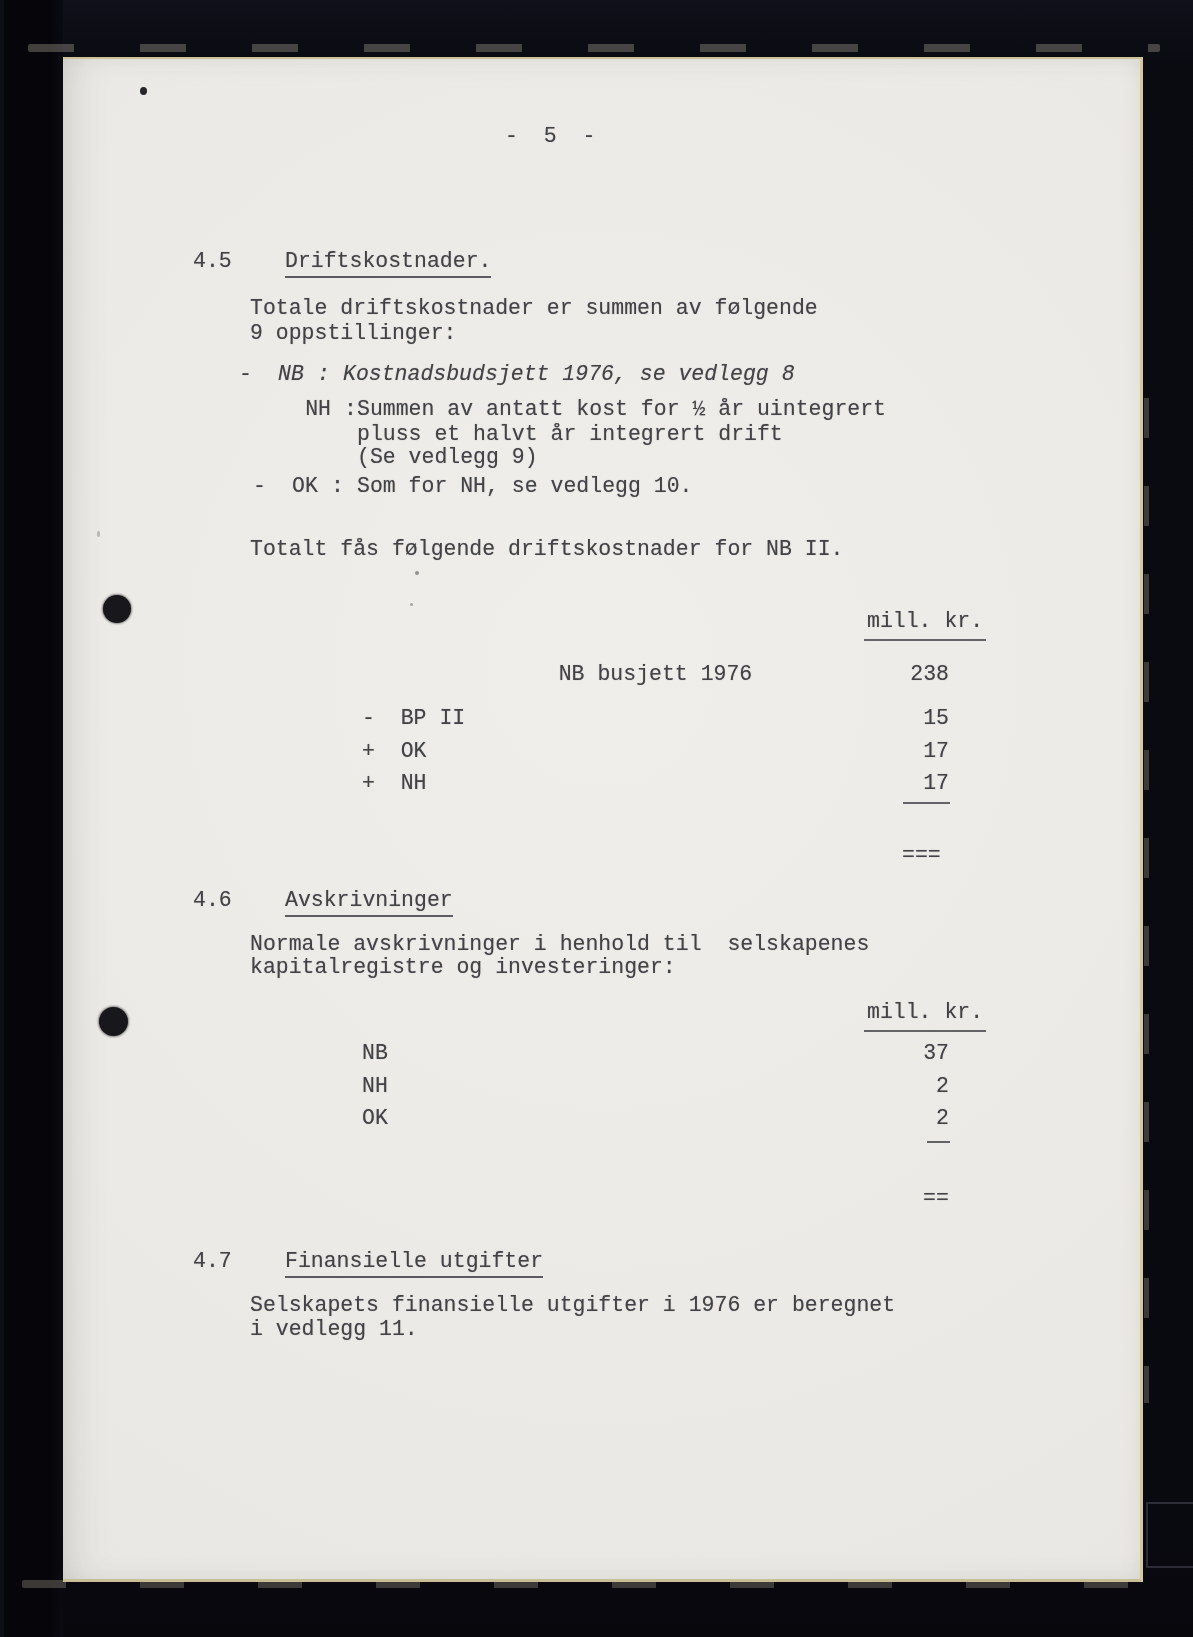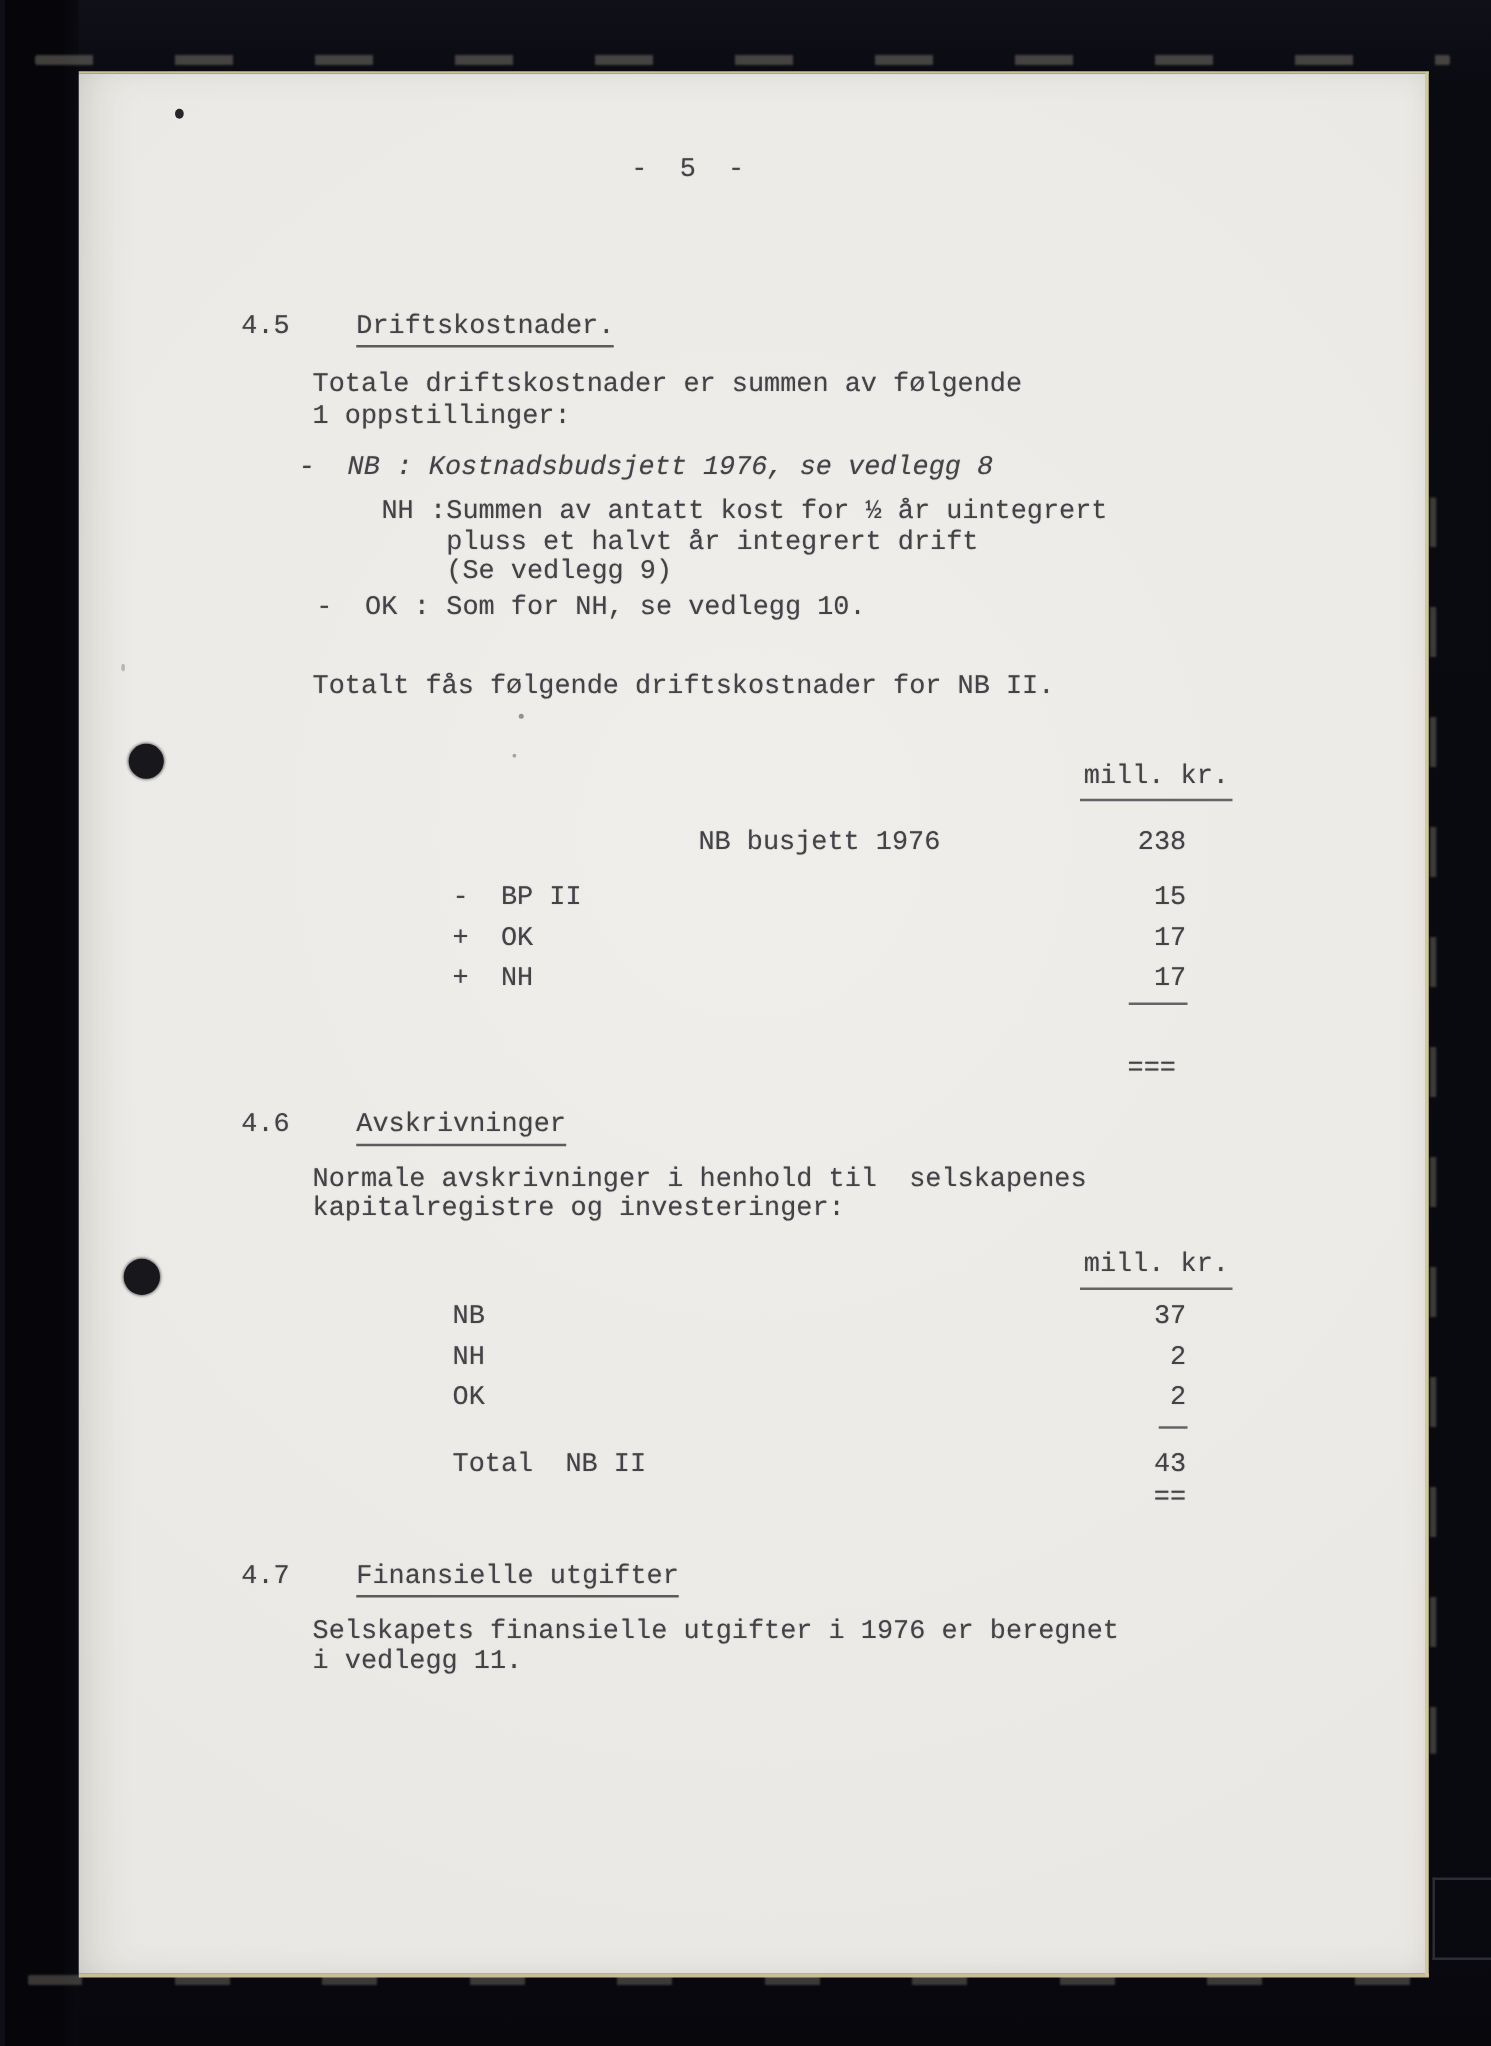--- a/index.html
+++ b/index.html
@@ -74,21 +74,21 @@
     <div class="speck" style="left:77px;top:28px;width:7px;height:8px;background:#26262b;"></div>
     <div class="speck" style="left:352px;top:512px;width:4px;height:4px;background:rgba(70,70,75,.55);"></div>
     <div class="speck" style="left:347px;top:544px;width:3px;height:3px;background:rgba(70,70,75,.45);"></div>
     <div class="speck" style="left:34px;top:472px;width:3px;height:6px;background:rgba(90,90,95,.35);"></div>
 
     <div class="line" style="left:442px;top:64px;">-  5  -</div>
 
     <div class="line" style="left:130px;top:189px;"><span class="hnum">4.5</span><span class="hu">Driftskostnader.</span></div>
 
     <div class="line" style="left:187px;top:236px;">Totale driftskostnader er summen av følgende</div>
-    <div class="line" style="left:187px;top:261px;">1 oppstillinger:</div>
+    <div class="line" style="left:187px;top:261px;">9 oppstillinger:</div>
 
     <div class="line" style="left:176px;top:302px;font-style:italic;"><span class="mk">-</span><span class="ky">NB</span><span class="cl">:</span><span>Kostnadsbudsjett 1976, se vedlegg 8</span></div>
 
     <div class="line" style="left:190px;top:337px;text-align:right;"><span class="mk"></span><span class="ky">NH</span><span class="cl">:</span><span>Summen av antatt kost for ½ år uintegrert</span></div>
     <div class="line" style="left:294px;top:362px;">pluss et halvt år integrert drift</div>
     <div class="line" style="left:294px;top:385px;text-align:right;">(Se vedlegg 9)</div>
 
     <div class="line" style="left:190px;top:414px;"><span class="mk">-</span><span class="ky">OK</span><span class="cl">:</span><span>Som for NH, se vedlegg 10.</span></div>
 
     <div class="line" style="left:187px;top:477px;">Totalt fås følgende driftskostnader for NB II.</div>
@@ -110,21 +110,20 @@
     <div class="line" style="left:187px;top:872px;">Normale avskrivninger i henhold til  selskapenes</div>
 
     <div class="unit" style="top:940px;"><span>mill. kr.</span></div>
 
     <div class="trow" style="top:981px;"><span>NB</span><span class="v">37</span></div>
     <div class="trow" style="top:1014px;"><span>NH</span><span class="v">2</span></div>
     <div class="trow" style="top:1046px;"><span>OK</span><span class="v">2</span></div>
 
     <div class="sumline" style="left:864px;top:1082px;width:23px;"></div>
 
-    <div class="trow" style="top:1100px;"><span>Total  NB II</span><span class="v">43</span></div>
     <div class="line" style="left:860px;top:1126px;">==</div>
 
     <div class="line" style="left:130px;top:1189px;"><span class="hnum">4.7</span><span class="hu">Finansielle utgifter</span></div>
 
     <div class="line" style="left:187px;top:1233px;">Selskapets finansielle utgifter i 1976 er beregnet</div>
     <div class="line" style="left:187px;top:1257px;">i vedlegg 11.</div>
 
   </div>
 </div>
 

